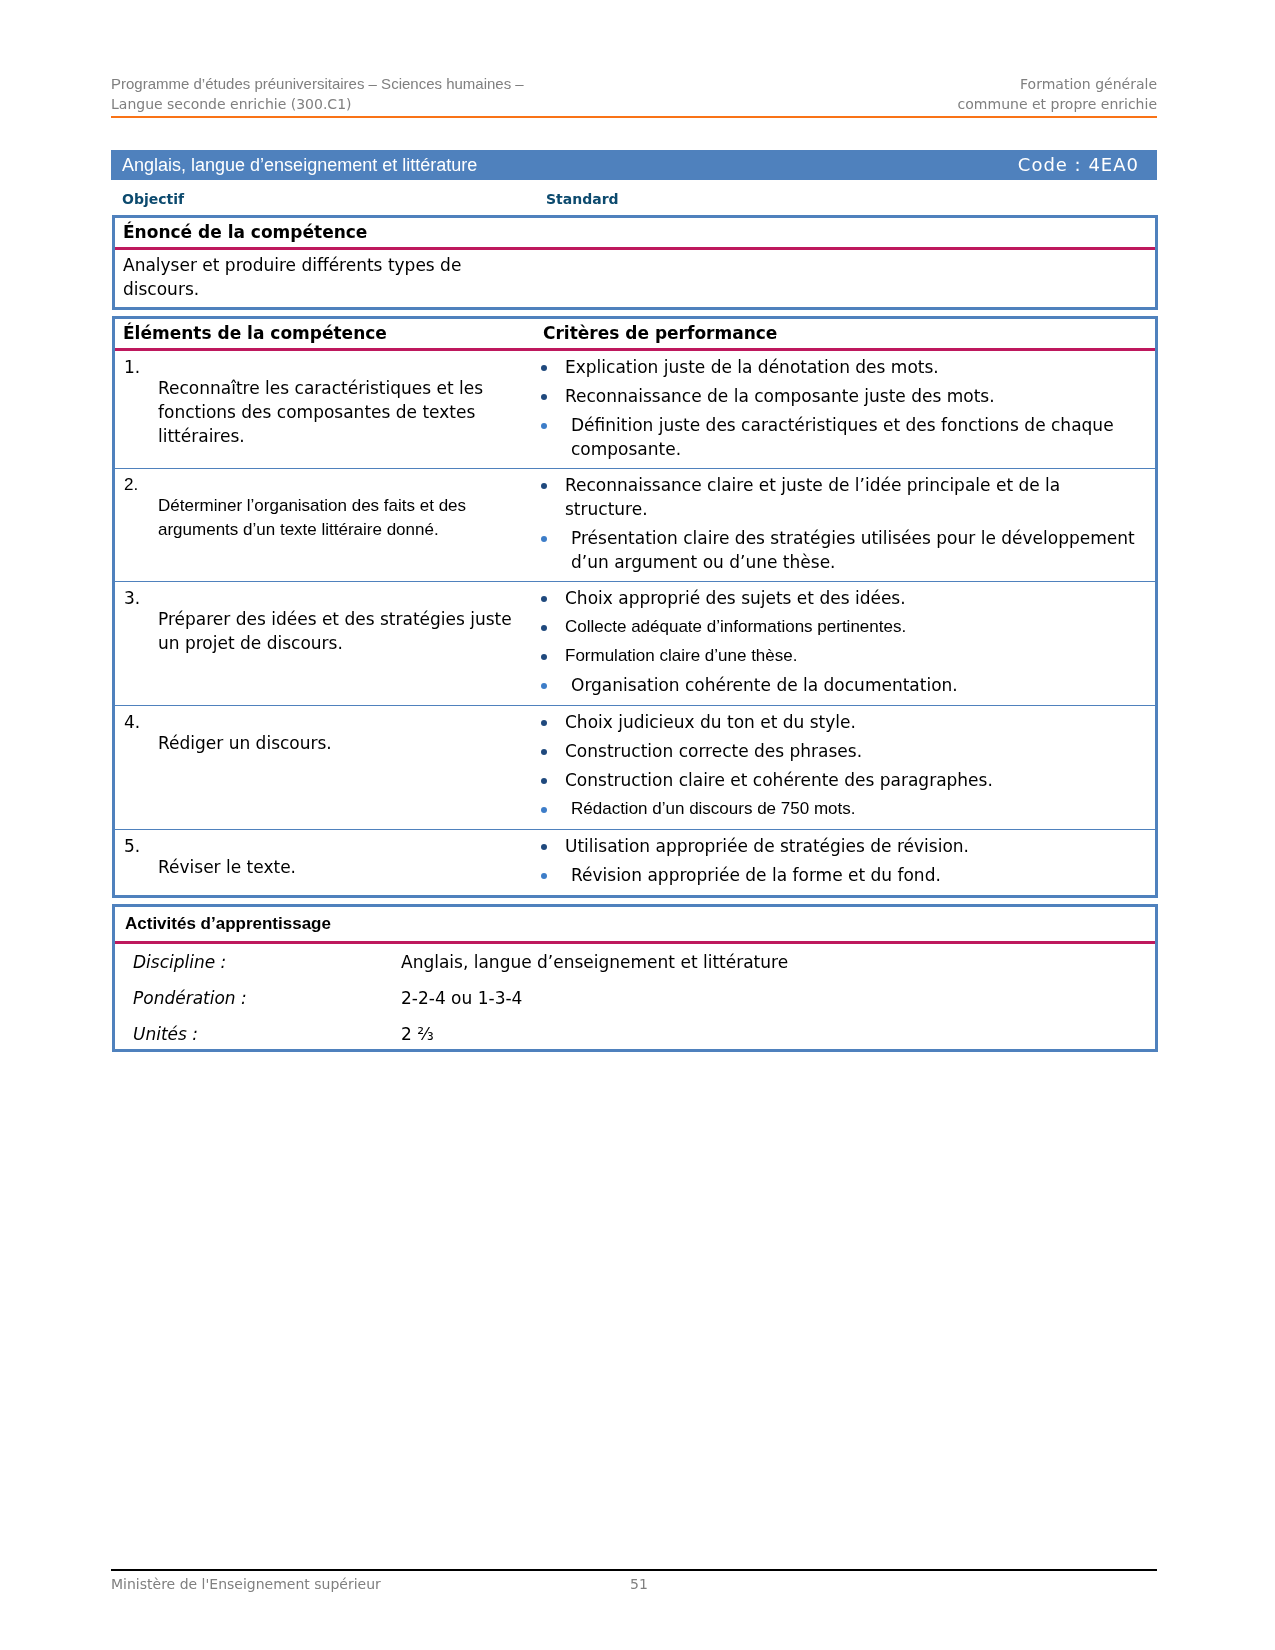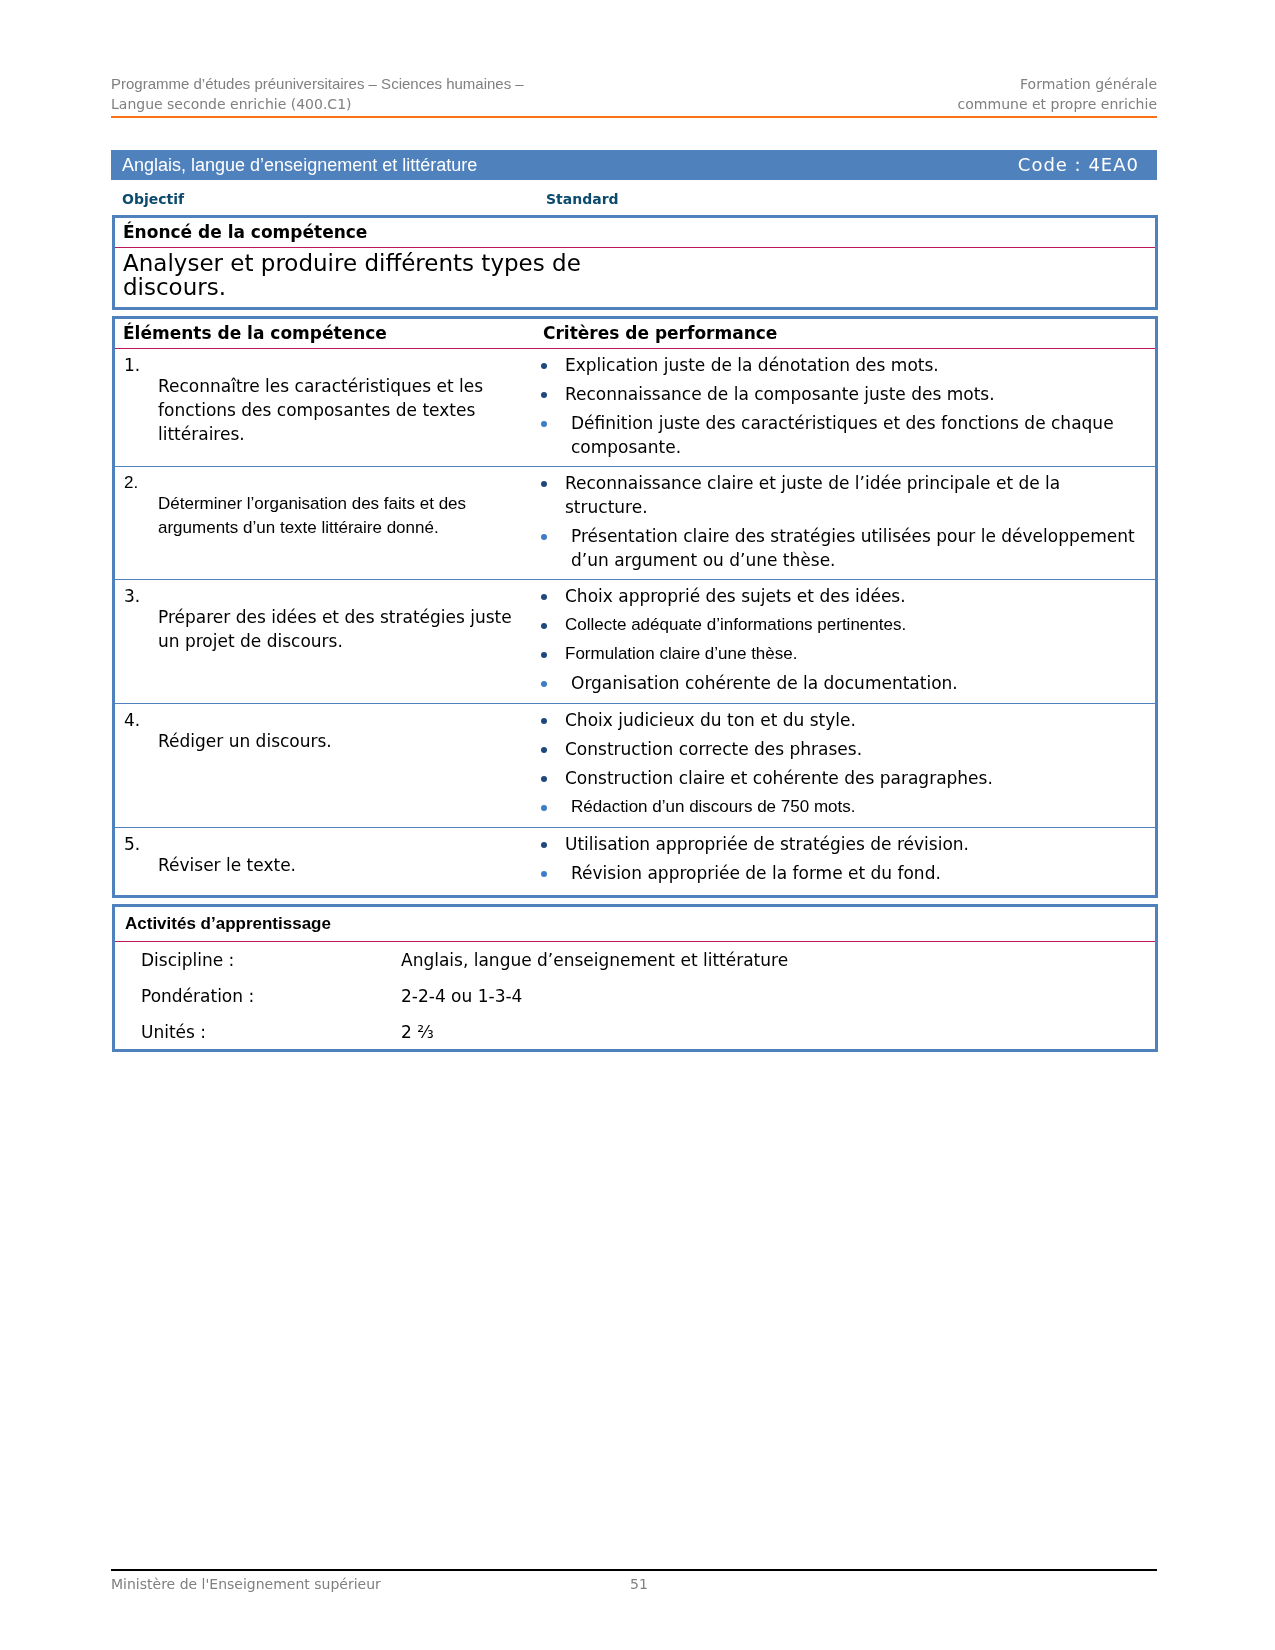--- a/index.html
+++ b/index.html
@@ -6,46 +6,46 @@
   body { width:1275px; height:1650px; position:relative; font-family:"DejaVu Sans", sans-serif; color:#000; overflow:hidden; }
   .page-header { position:absolute; left:111px; top:74px; width:1046px; height:42px; border-bottom:2px solid #f97316; color:#7f7f7f; font-size:15px; line-height:20px; }
   .page-header .left { position:absolute; left:0; top:0; font-family:"Liberation Sans", sans-serif; }
   .page-header .left .l2 { font-family:"DejaVu Sans", sans-serif; font-size:14px; }
   .page-header .right { position:absolute; right:0; top:0; text-align:right; font-size:14px; }
   .title-bar { position:absolute; left:111px; top:150px; width:1046px; height:30px; background:#4f81bd; color:#fff; font-size:18px; line-height:30px; }
   .title-bar .t { position:absolute; left:11px; font-family:"Liberation Sans", sans-serif; }
   .title-bar .c { position:absolute; right:18px; letter-spacing:1px; }
   .colhead { position:absolute; top:184px; color:#0c4a6e; font-weight:bold; font-size:14px; line-height:30px; }
   .box { position:absolute; left:112px; width:1040px; border:3px solid #4f81bd; }
-  .hdr { font-weight:bold; font-size:17px; line-height:29px; padding-left:8px; border-bottom:1px solid #be185d; }
-  .txt { font-size:23px; line-height:24px; }
+  .hdr { font-weight:bold; font-size:17px; line-height:29px; padding-left:8px; border-bottom:3px solid #be185d; }
+  .txt { font-size:17px; line-height:24px; }
   .row { position:relative; border-bottom:1px solid #4f81bd; }
   .row:last-child { border-bottom:none; }
   .el { position:absolute; left:9px; top:4px; width:395px; font-size:17px; line-height:24px; }
   .el .n { position:absolute; left:0; top:0; }
   .el .t { padding-left:34px; display:block;margin-top:21px; }
   .crit { position:absolute; left:420px; top:4px; width:600px; }
   .bul { position:relative; font-size:17px; line-height:24px; padding-left:30px; margin-bottom:5px; }
   .bul .dot { position:absolute; left:6px; top:10px; width:6px; height:6px; border-radius:50%; background:#1f497d; }
   .bul.light .dot { background:#3d7dc8; }
   .bul.light .bt { padding-left:6px; display:block; }
   .arial { font-family:"Liberation Sans", sans-serif; }
   .act-row { position:relative; height:36px; font-size:17px; line-height:36px; }
-  .act-row .k { position:absolute; left:26px; }
+  .act-row .k { position:absolute; left:18px;font-style:italic; }
   .act-row .v { position:absolute; left:286px; }
   .footer-line { position:absolute; left:111px; top:1569px; width:1046px; border-top:2px solid #000; }
   .footer { position:absolute; top:1576px; font-size:14px; color:#7f7f7f; }
 </style>
 </head>
 <body>
 
 <div class="page-header">
   <div class="left">
     <div>Programme d’études préuniversitaires – Sciences humaines –</div>
-    <div class="l2">Langue seconde enrichie (400.C1)</div>
+    <div class="l2">Langue seconde enrichie (300.C1)</div>
   </div>
   <div class="right">
     <div>Formation générale</div>
     <div>commune et propre enrichie</div>
   </div>
 </div>
 
 <div class="title-bar">
   <span class="t">Anglais, langue d’enseignement et littérature</span>
   <span class="c">Code : 4EA0</span>

